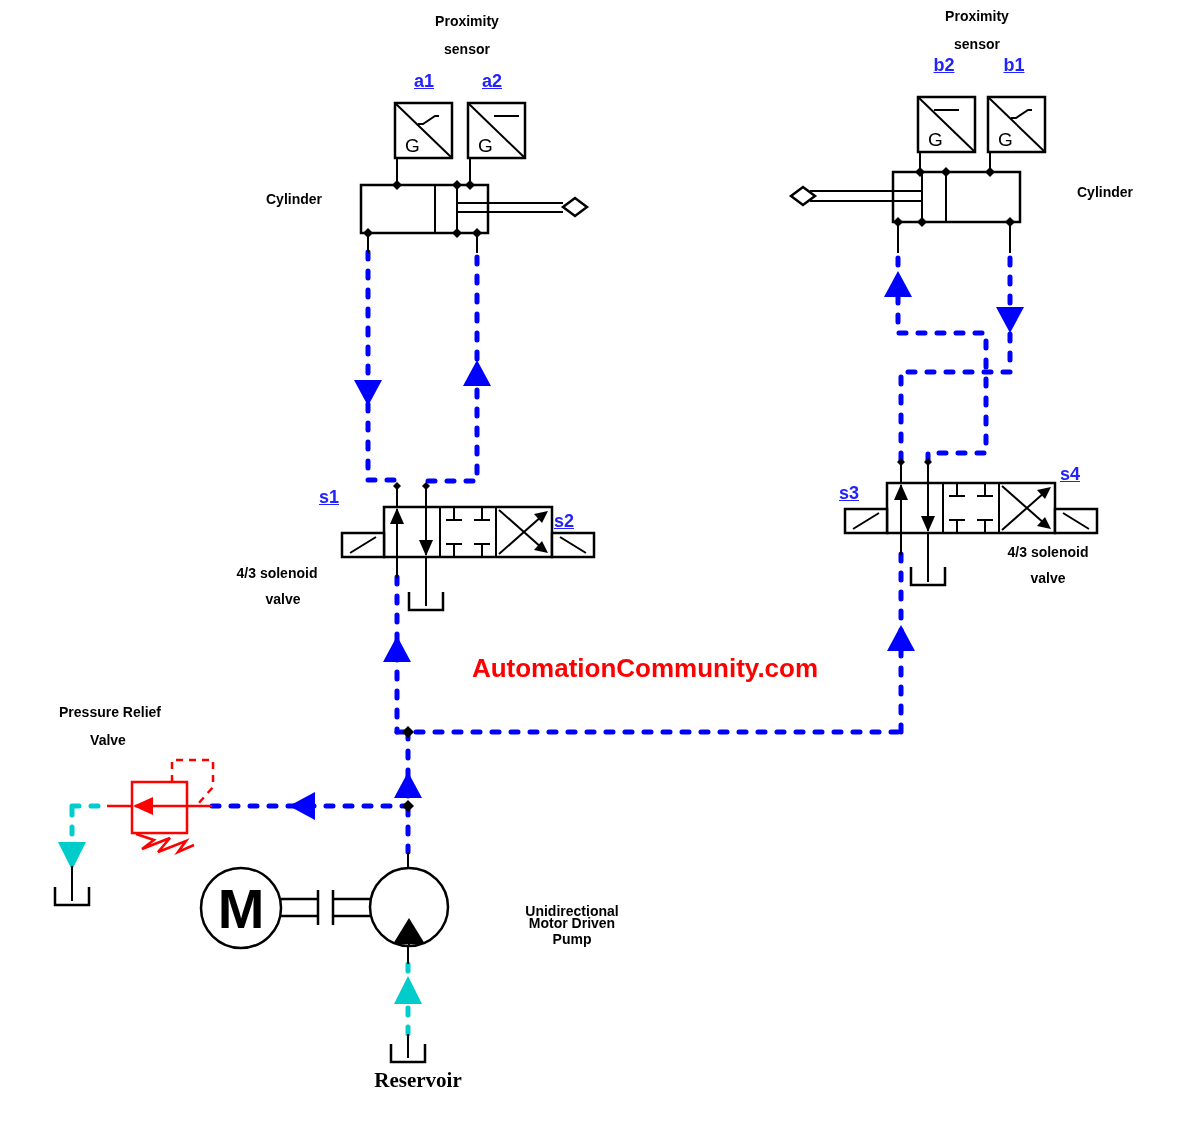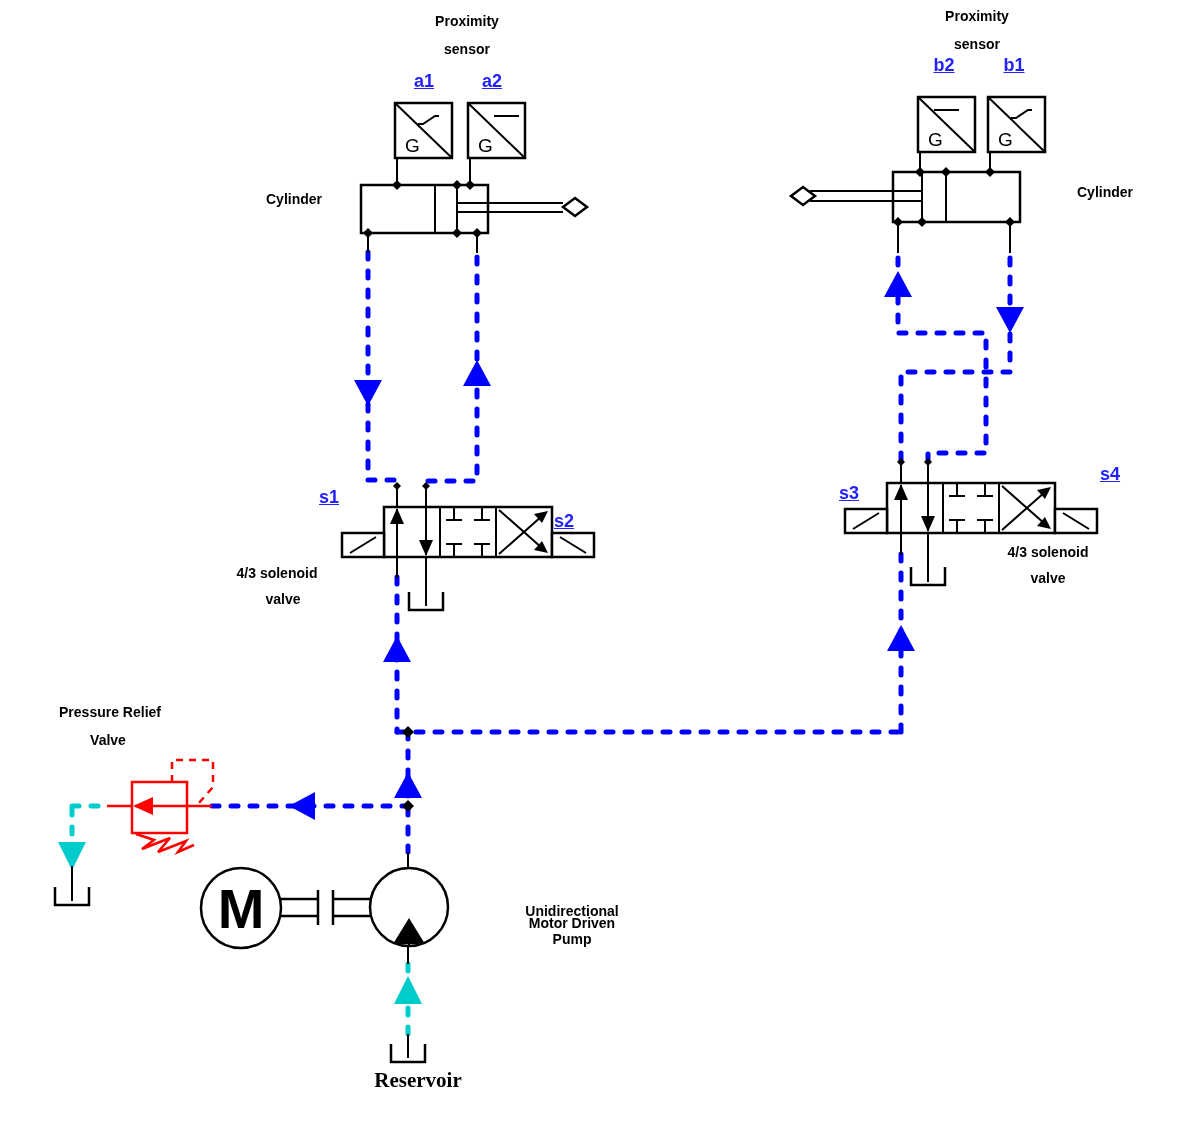--- a/index.html
+++ b/index.html
@@ -224,26 +224,27 @@
   <div class="lbl blue" style="left:944px;top:56px;">b2</div>
   <div class="lbl blue" style="left:1014px;top:56px;text-align:center;">b1</div>
   <div class="lbl" style="left:1105px;top:185px;">Cylinder</div>
 
   <div class="lbl blue" style="left:329px;top:488px;">s1</div>
   <div class="lbl blue" style="left:564px;top:491px;margin-top:21px;">s2</div>
   <div class="lbl" style="left:277px;top:566px;">4/3 solenoid</div>
   <div class="lbl" style="left:283px;top:592px;">valve</div>
 
   <div class="lbl blue" style="left:849px;top:484px;">s3</div>
-  <div class="lbl blue" style="left:1070px;top:465px;margin-left:40px;">s4</div>
+  <div class="lbl blue" style="left:1070px;top:465px;">s4</div>
   <div class="lbl" style="left:1048px;top:545px;">4/3 solenoid</div>
   <div class="lbl" style="left:1048px;top:571px;">valve</div>
 
   <div class="lbl" style="left:110px;top:705px;">Pressure Relief</div>
   <div class="lbl" style="left:108px;top:733px;">Valve</div>
 
+  <div class="lbl red" style="left:645px;top:654px;">AutomationCommunity.com</div>
 
   <div class="lbl" style="left:572px;top:916px;">Motor Driven</div>
   <div class="lbl" style="left:572px;top:904px;">Unidirectional</div>
   <div class="lbl" style="left:572px;top:932px;">Pump</div>
 
   <div class="lbl big" style="left:418px;top:1069px;font-family:Liberation Serif, serif;">Reservoir</div>
 </div>
 
 </body></html>

